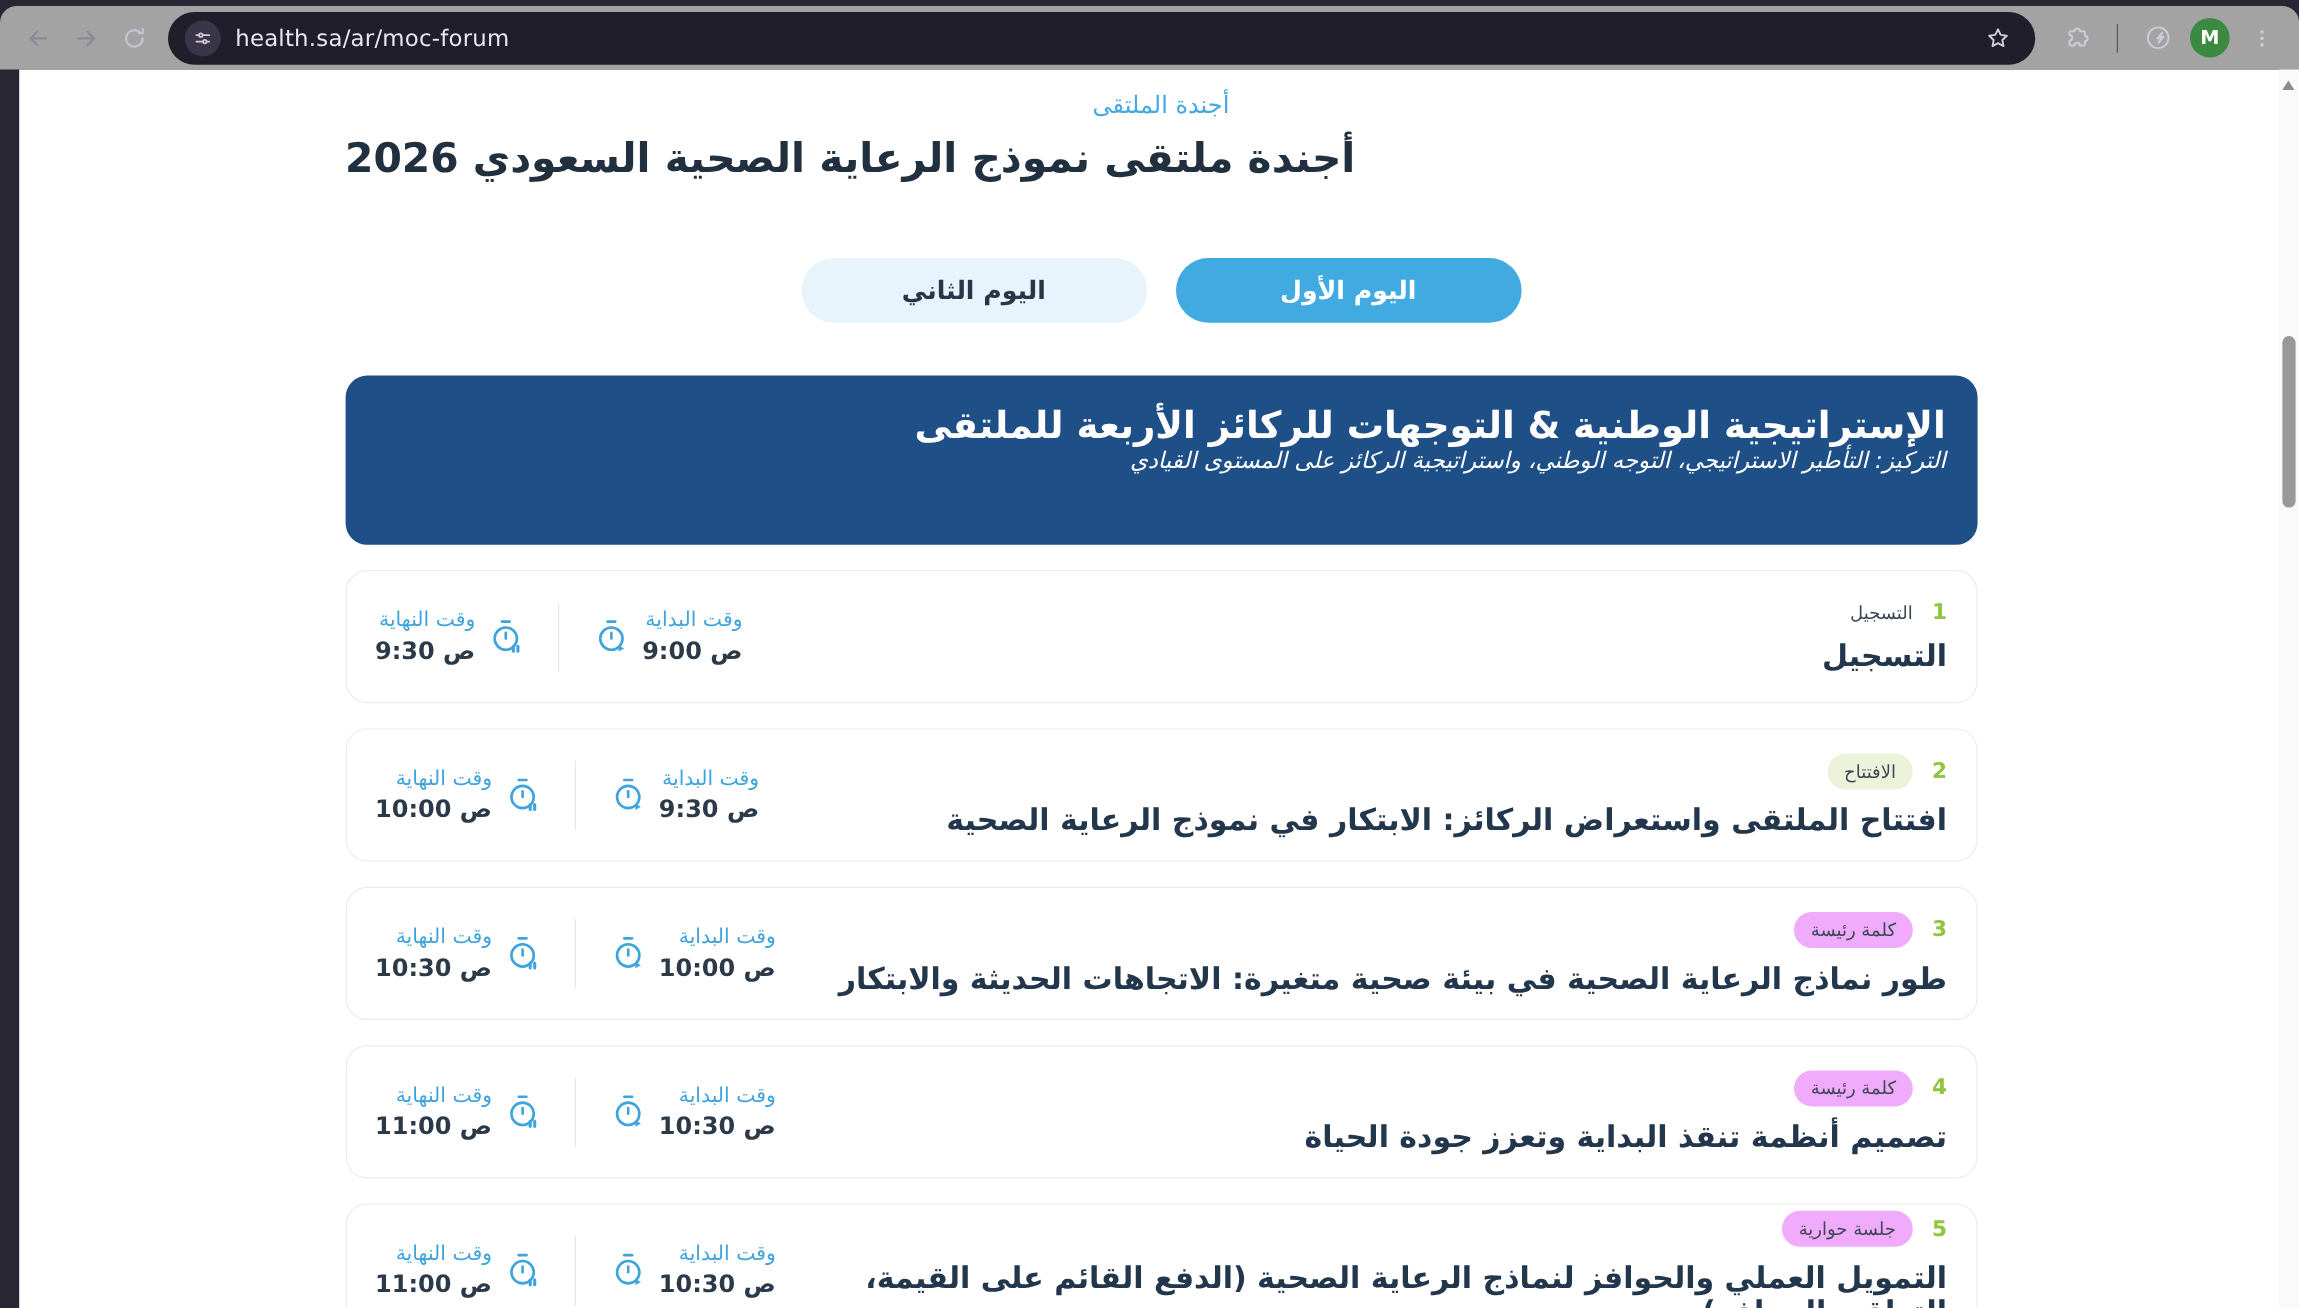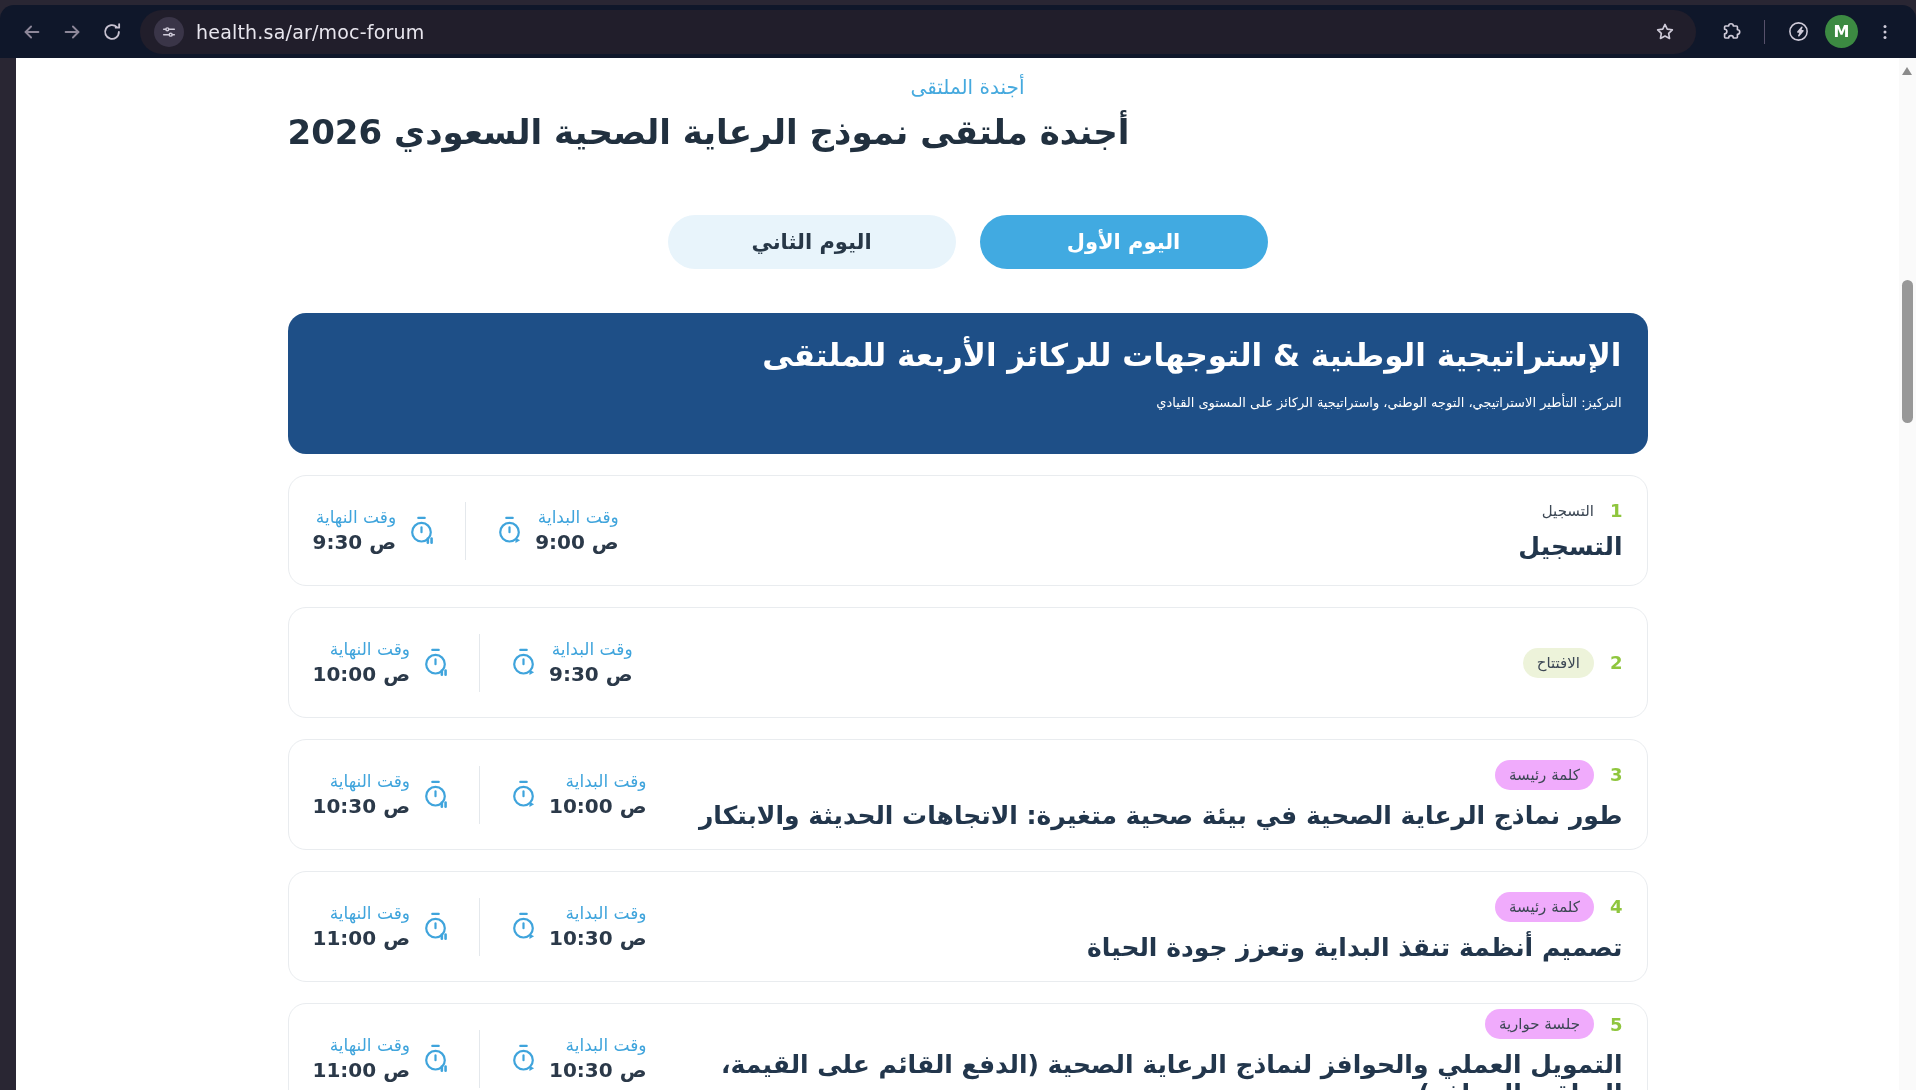--- a/index.html
+++ b/index.html
@@ -1,21 +1,21 @@
 <!DOCTYPE html>
 <html lang="ar" dir="ltr"><head>
 <meta charset="utf-8">
 <style>
   * { margin:0; padding:0; box-sizing:border-box; }
   html,body { width:1916px; height:1090px; overflow:hidden; background:#292633;
     font-family:"DejaVu Sans","Liberation Sans",sans-serif; }
 
   
   .chrome { position:absolute; top:0; left:0; width:1916px; height:58px; background:#292633; }
-  .toolbar { position:absolute; top:5px; left:0; right:0; bottom:0; background:#0f172a;
+  .toolbar { position:absolute; top:5px; left:0; right:0; bottom:0; background:#a3a3a3;
     border-radius:14px 14px 0 0; display:flex; align-items:center; padding:0 12px; }
   .nav-btn { width:40px; height:40px; border-radius:50%; display:flex; align-items:center;
     justify-content:center; color:#8d8799; flex:0 0 auto; cursor:pointer; }
   .nav-btn.lit { color:#c7c2d1; }
   .omnibox { flex:1 1 auto; height:44px; margin:0 10px 0 8px; background:#211e2b; border-radius:22px;
     display:flex; align-items:center; padding:0 14px; color:#e8e6ee; }
   .omni-chip { width:30px; height:30px; border-radius:50%; background:#3a3548; display:flex;
     align-items:center; justify-content:center; color:#cfcbd9; flex:0 0 auto; }
   .omni-url { font-size:19px; margin-left:12px; flex:1 1 auto; letter-spacing:.2px; }
   .omni-star { color:#cfcbd9; width:34px; height:34px; display:flex; align-items:center; justify-content:center; }
@@ -36,21 +36,21 @@
 
   .tabs { display:flex; justify-content:center; gap:24px; margin-top:63px; direction:rtl; }
   .tab { width:288px; height:54px; border-radius:27px; border:none; display:flex; align-items:center;
     justify-content:center; font-size:21px; cursor:pointer; font-family:inherit; }
   .tab.active { background:#41aae1; color:#ffffff; font-weight:bold; }
   .tab.inactive { background:#e8f4fb; color:#273747; font-weight:bold;text-align:right; }
 
   .banner { margin-top:44px; background:#1e4f87; border-radius:18px; padding:24px 26px 26px;
     color:#ffffff; text-align:right; height:141px; }
   .banner-title { font-size:31px; font-weight:bold; }
-  .banner-subtitle { font-size:13px; margin-top:22px; }
+  .banner-subtitle { font-size:19px; font-style:italic; }
 
   .session-list { margin-top:21px; display:flex; flex-direction:column; gap:21px; }
   .card { background:#fff; border:1px solid #e9ecef; border-radius:18px; height:111px;
     display:flex; justify-content:space-between; align-items:center; padding:14px 24px; direction:rtl; }
   .card-info { flex:1 1 auto; text-align:right; }
   .card-head { display:flex; align-items:center; gap:16px; direction:rtl; }
   .num { color:#8fc63e; font-size:18px; font-weight:600; }
   .badge { font-size:15px; color:#3c4754; }
   .badge-green { background:#edf3da; padding:6px 14px; border-radius:15px; }
   .badge-blue  { background:#f0abfc; padding:6px 14px; border-radius:15px; }
@@ -190,20 +190,21 @@
         <div class="tvalue">9:00 ص</div>
       </div>
     </div>
   </div>
         <div class="card">
     <div class="card-info">
       <div class="card-head">
         <span class="num">2</span>
         <span class="badge badge-green">الافتتاح</span>
       </div>
+      <div class="card-title">افتتاح الملتقى واستعراض الركائز: الابتكار في نموذج الرعاية الصحية</div>
     </div>
     <div class="times">
       <div class="tblock">
         <div class="tlabel">وقت النهاية</div>
         <div class="tvalue">10:00 ص</div>
       </div>
       <span class="ticon">
         <svg width="31" height="31" viewBox="0 0 24 24" fill="none" stroke="#3fa4dc" stroke-width="1.7" stroke-linecap="round">
                 <line x1="9.5" y1="2.3" x2="14.5" y2="2.3"></line>
                 <circle cx="12" cy="13.3" r="7.2"></circle>

